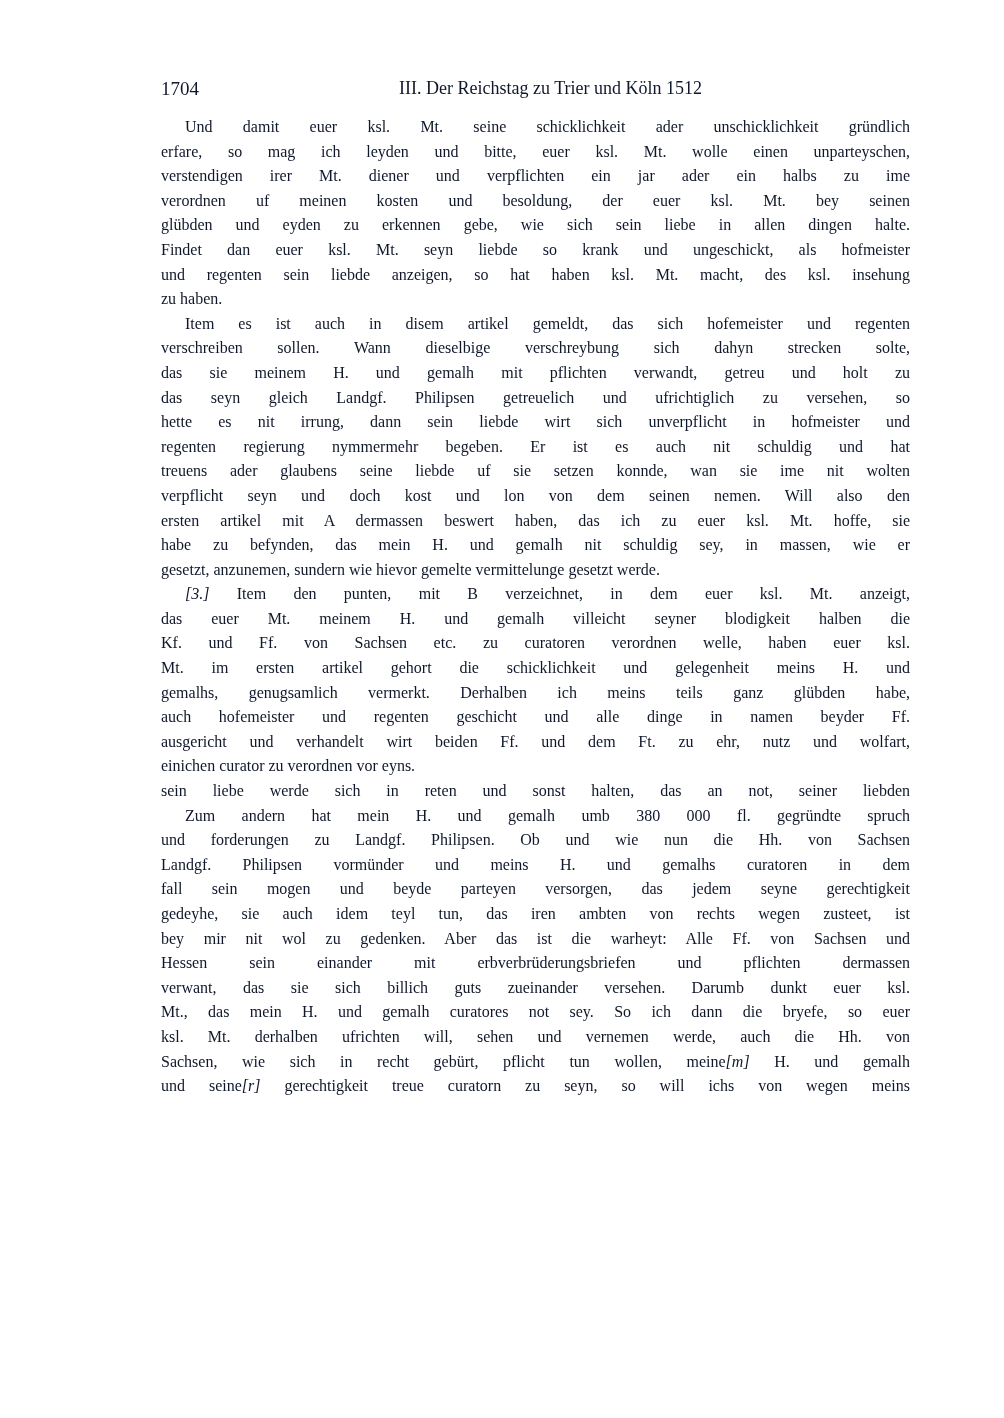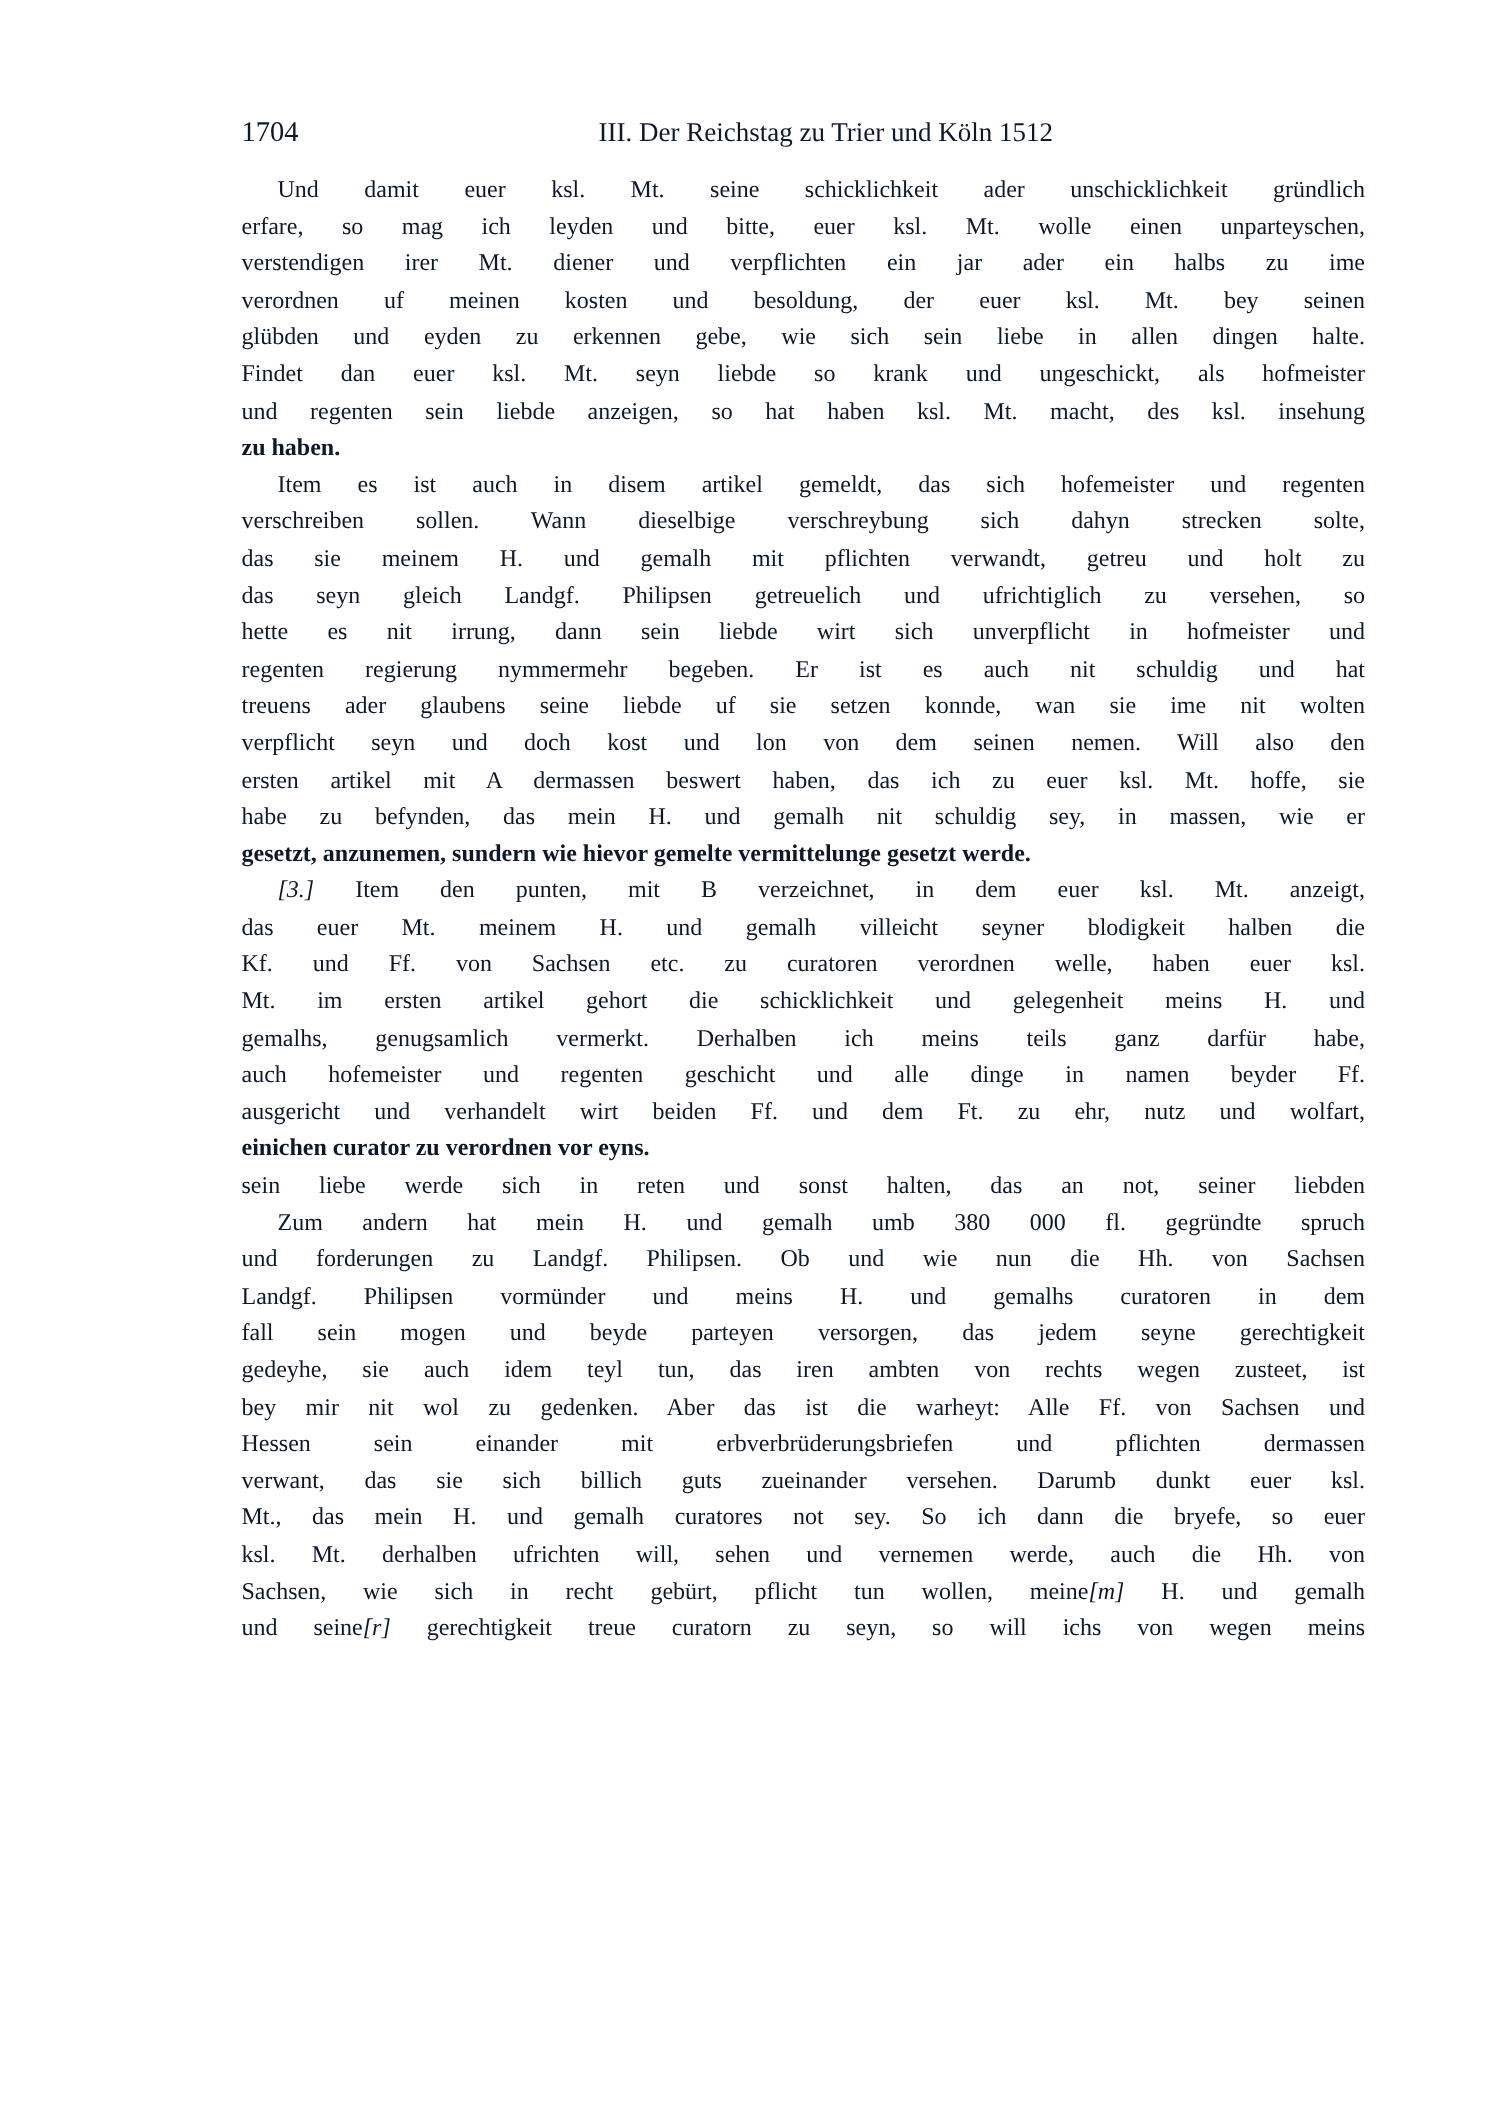--- a/index.html
+++ b/index.html
@@ -5,21 +5,21 @@
   html, body { margin: 0; padding: 0; background: #ffffff; }
   body { width: 1004px; height: 1418px; position: relative; overflow: hidden; }
   .page { position: absolute; left: 161px; top: 78px; width: 749px; color: #0f172a;
           font-family: "Liberation Serif", "DejaVu Serif", serif; }
   .header { position: relative; height: 30px; font-size: 19px; }
   .page-num { position: absolute; left: 0; top: 0; }
   .running-title { position: absolute; left: 0; right: 0; top: 0; text-align: center; font-size: 18px; padding-left: 30px; }
   .body-text { margin-top: 7px; font-size: 16px; line-height: 24.6px; }
   .para { margin: 0; text-indent: 24px; text-align: justify; hyphens: none; }
   .para .line { display: block; text-align: justify; text-align-last: justify; }
-  .para .line.last { text-align-last: left; font-weight: bold; }
+  .para .line.last { text-align-last: left; }
   .para .line.first { text-indent: 24px; }
   .para { text-indent: 0; }
   em { font-style: italic; }
 </style>
 </head>
 <body>
 
 <div class="page">
   <div class="header">
     <span class="page-num">1704</span>
@@ -51,21 +51,21 @@
       <span class="line">ersten artikel mit A dermassen beswert haben, das ich zu euer ksl. Mt. hoffe, sie</span>
       <span class="line">habe zu befynden, das mein H. und gemalh nit schuldig sey, in massen, wie er</span>
       <span class="line last">gesetzt, anzunemen, sundern wie hievor gemelte vermittelunge gesetzt werde.</span>
     </p>
 
     <p class="para">
       <span class="line first"><em>[3.]</em><span> Item den punten, mit B verzeichnet, in dem euer ksl. Mt. anzeigt,</span></span>
       <span class="line">das euer Mt. meinem H. und gemalh villeicht seyner blodigkeit halben die</span>
       <span class="line">Kf. und Ff. von Sachsen etc. zu curatoren verordnen welle, haben euer ksl.</span>
       <span class="line">Mt. im ersten artikel gehort die schicklichkeit und gelegenheit meins H. und</span>
-      <span class="line">gemalhs, genugsamlich vermerkt. Derhalben ich meins teils ganz darfür habe,</span>
+      <span class="line">gemalhs, genugsamlich vermerkt. Derhalben ich meins teils ganz glübden habe,</span>
       <span class="line">auch hofemeister und regenten geschicht und alle dinge in namen beyder Ff.</span>
       <span class="line">ausgericht und verhandelt wirt beiden Ff. und dem Ft. zu ehr, nutz und wolfart,</span>
       <span class="line last">einichen curator zu verordnen vor eyns.</span>
       <span class="line">sein liebe werde sich in reten und sonst halten, das an not, seiner liebden</span>
     </p>
 
     <p class="para">
       <span class="line first">Zum andern hat mein H. und gemalh umb 380 000 fl. gegründte spruch</span>
       <span class="line">und forderungen zu Landgf. Philipsen. Ob und wie nun die Hh. von Sachsen</span>
       <span class="line">Landgf. Philipsen vormünder und meins H. und gemalhs curatoren in dem</span>

